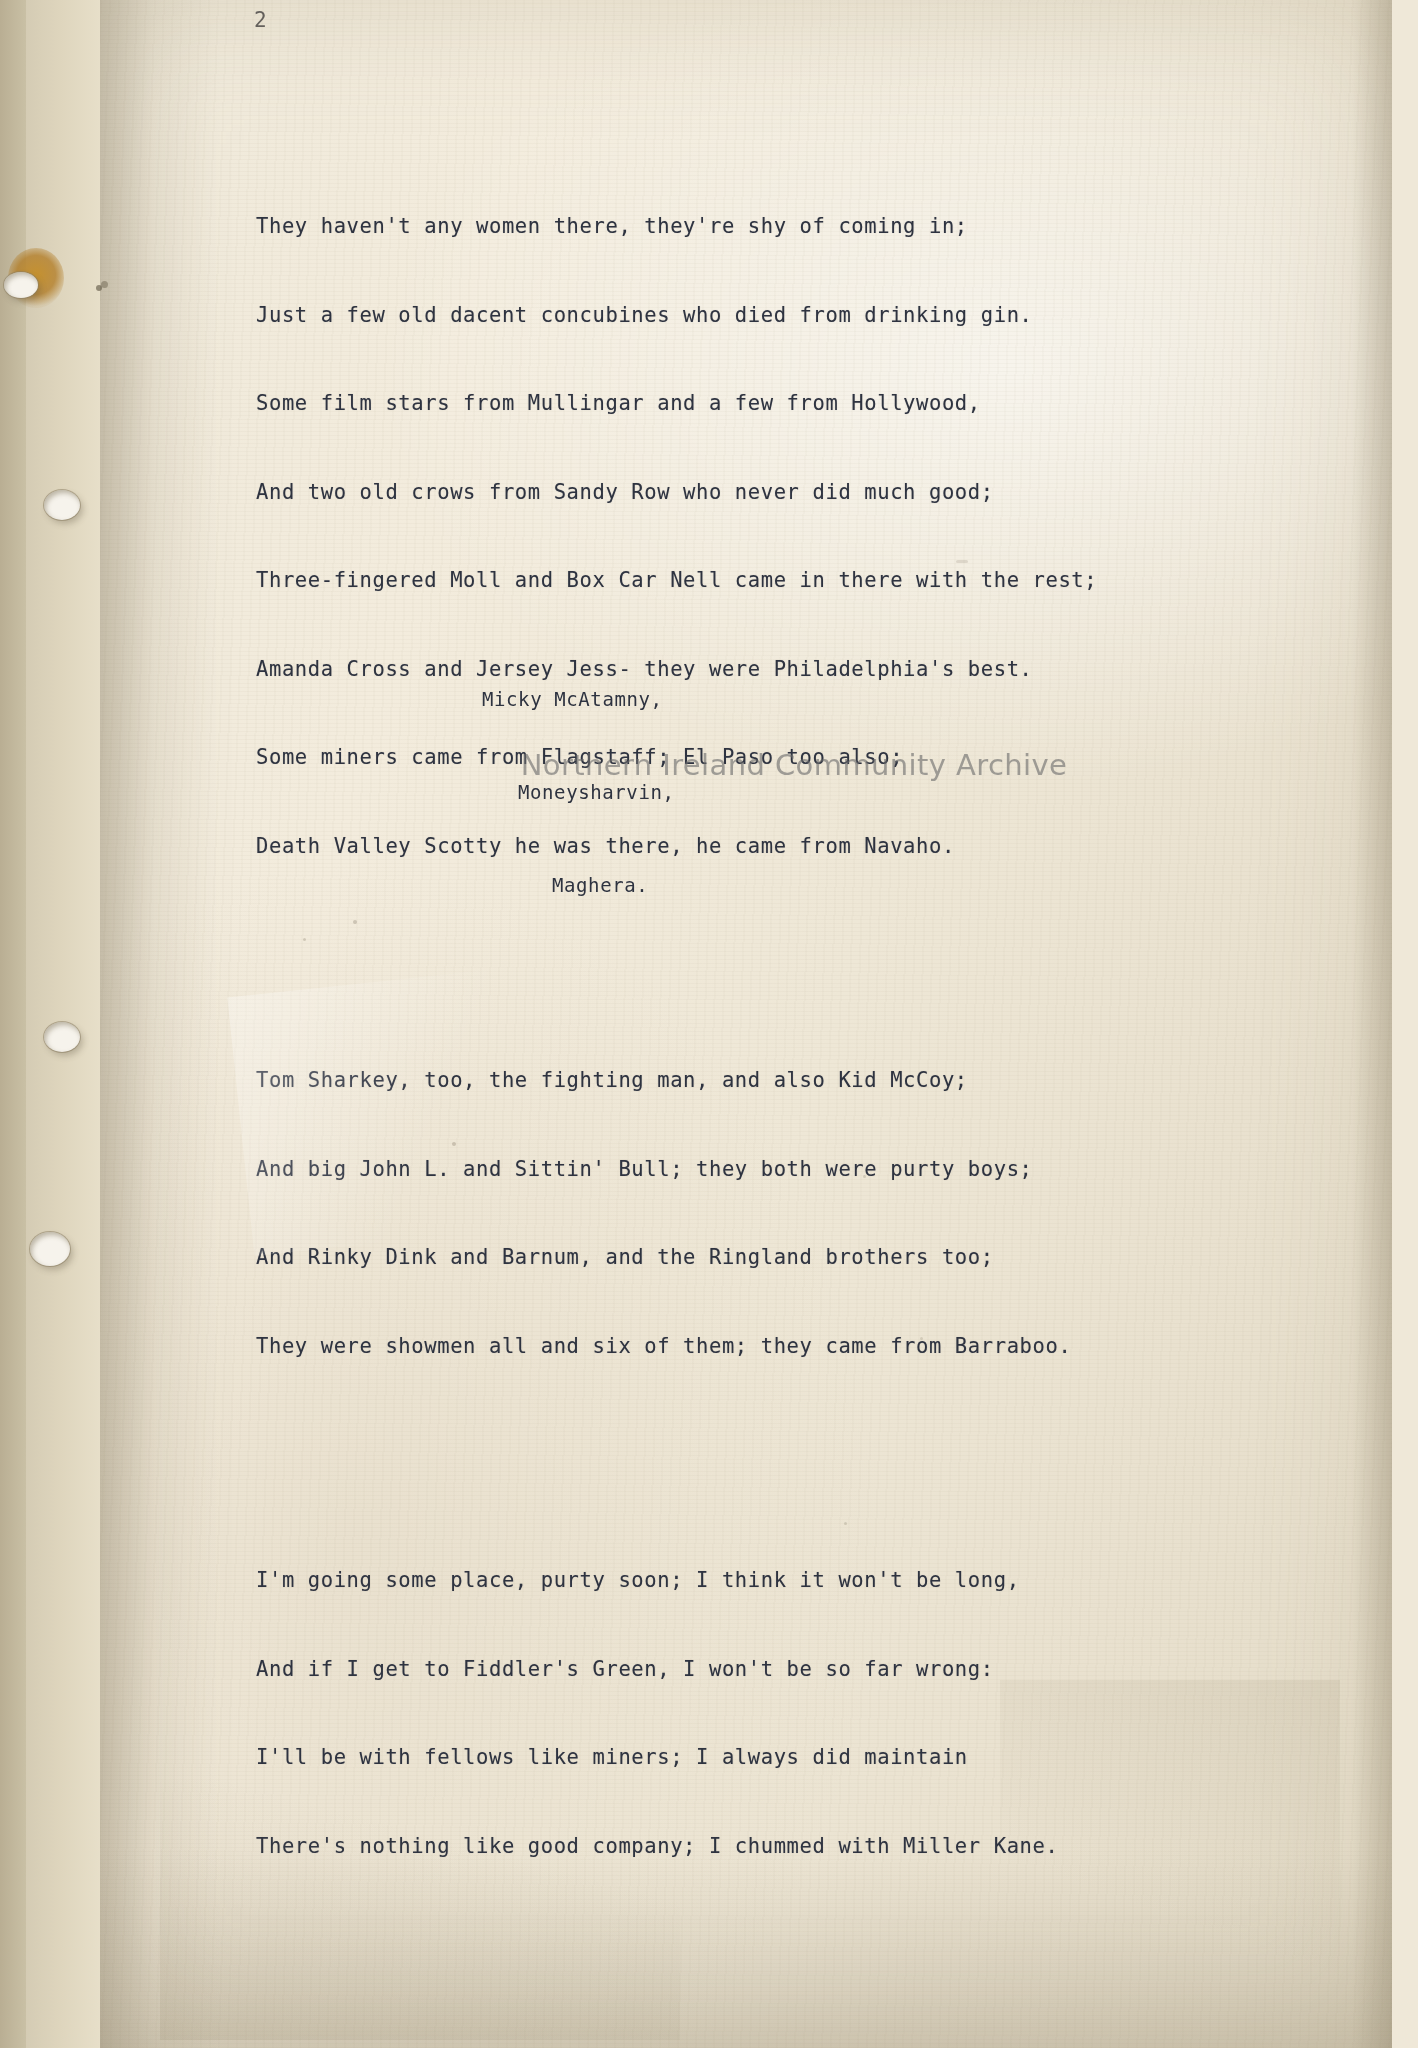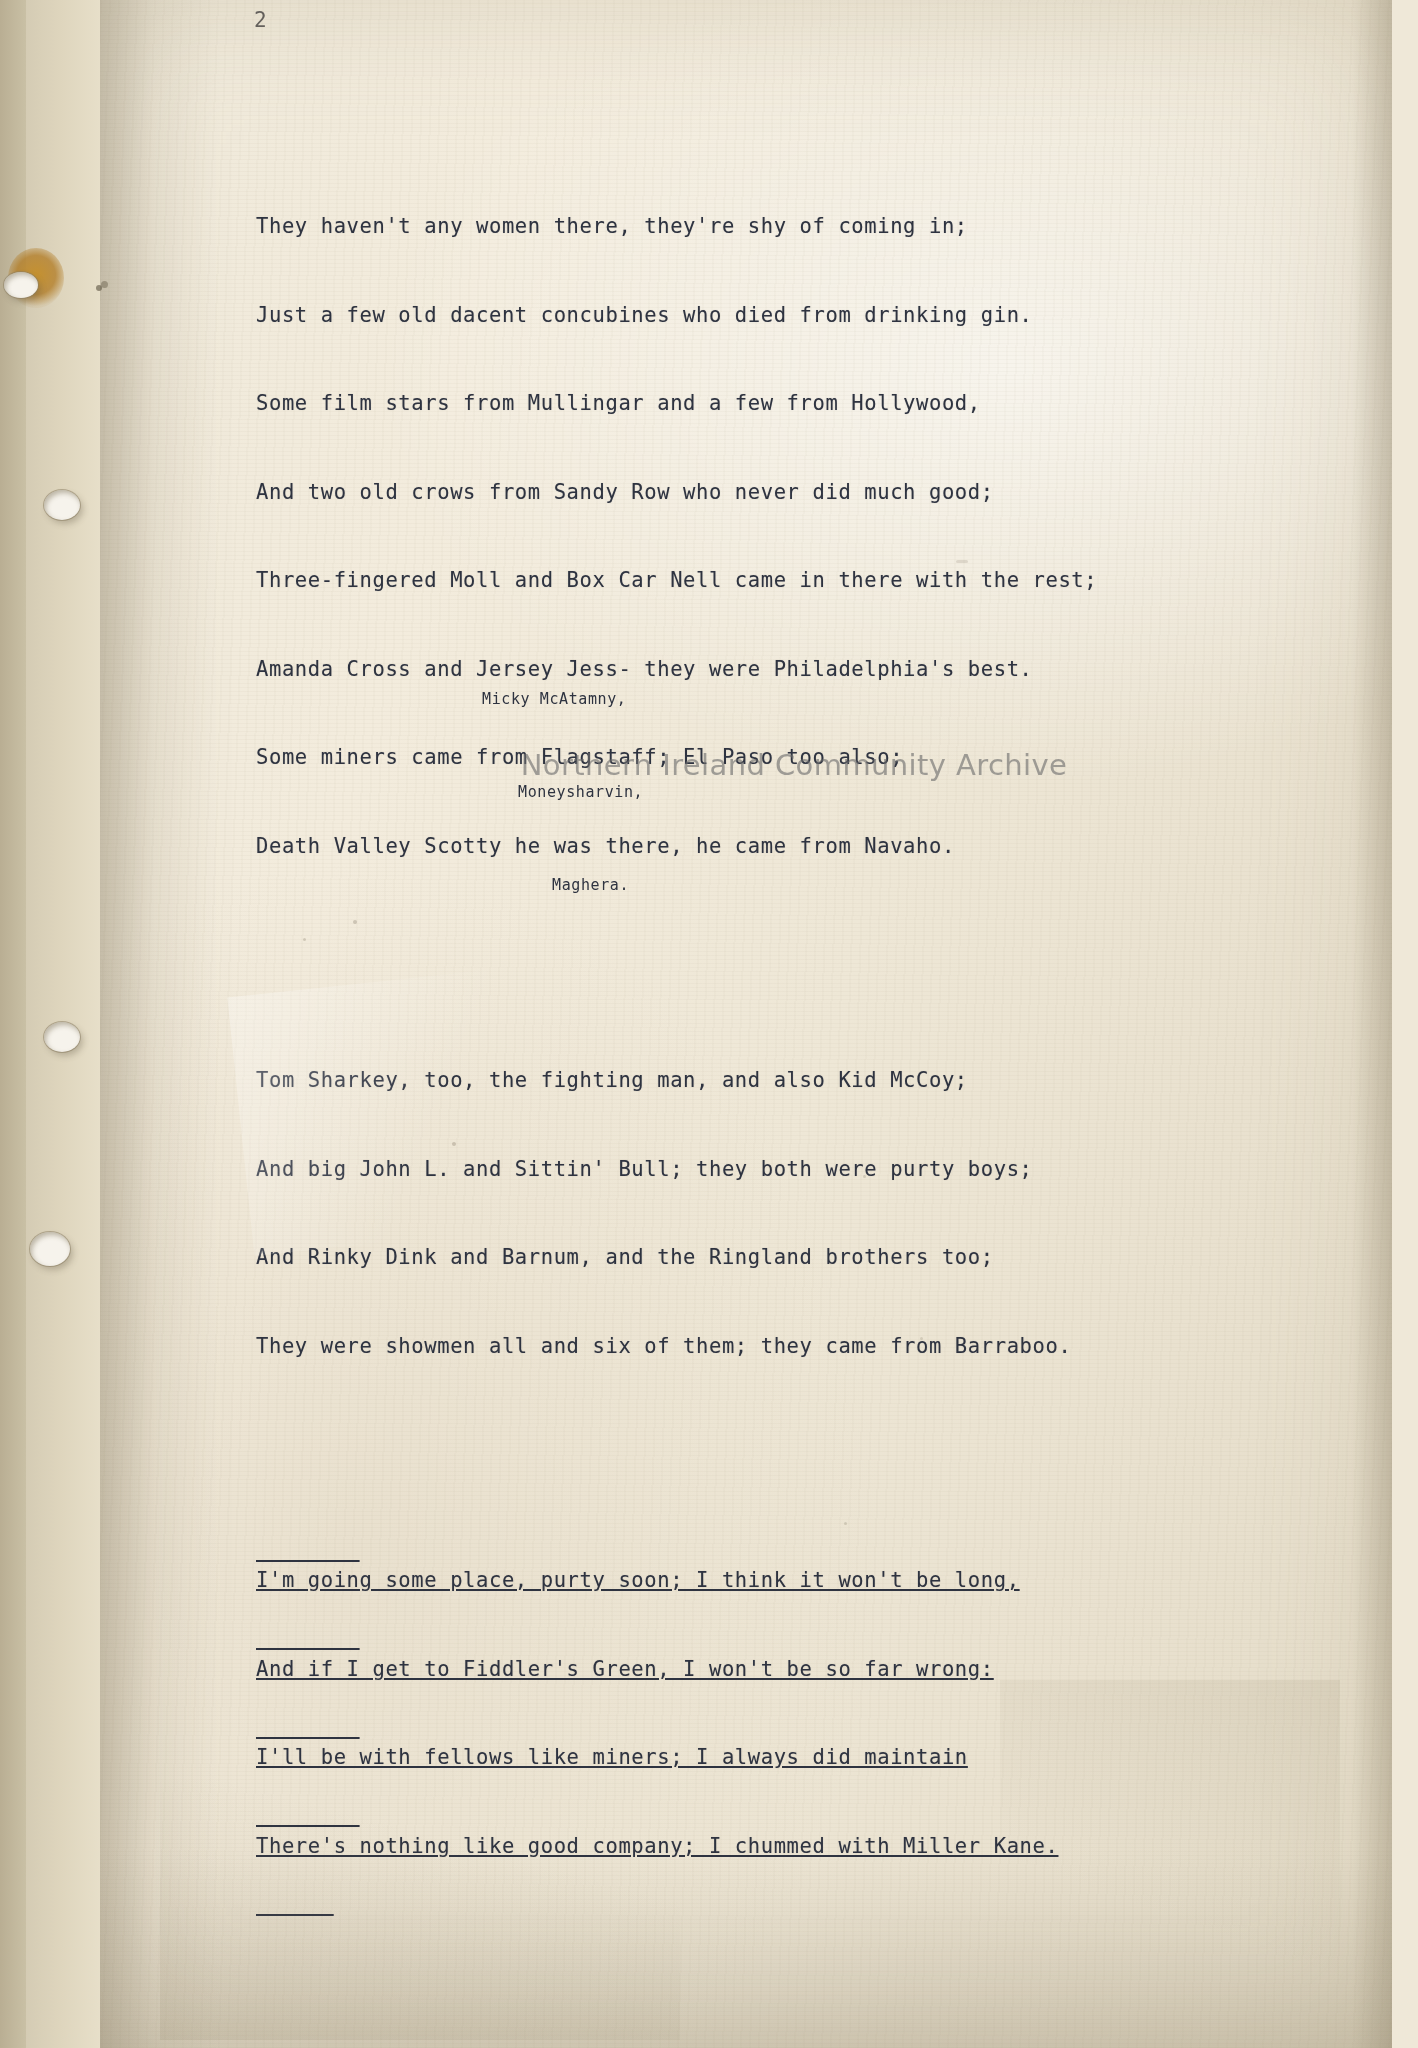--- a/index.html
+++ b/index.html
@@ -124,29 +124,29 @@
     width: 1100px;
     font-family: "DejaVu Sans Mono", monospace;
     font-size: 20.5px;
     line-height: 29.5px;
     color: #2e3340;
     letter-spacing: 0.6px;
     white-space: pre;
     text-shadow: 0 0 1px rgba(46,51,64,0.25);
   }
   .stanza { margin: 0 0 28px 0; }
-  .stanza:last-of-type { margin-bottom: 0; text-decoration: underline; }
+  .stanza:last-of-type { margin-bottom: 0; }
   .line { display: block; white-space: pre; }
 
   .signature {
     position: absolute;
     left: 382px;
     top: 622px;
     font-family: "DejaVu Sans Mono", monospace;
-    font-size: 15px;
+    font-size: 19px;
     line-height: 31px;
     color: #2e3340;
     letter-spacing: 0.6px;
     white-space: pre;
   }
   .sig-line { display: block; white-space: pre; }
   .sig-2 { padding-left: 36px; }
   .sig-3 { padding-left: 70px; }
 
   

